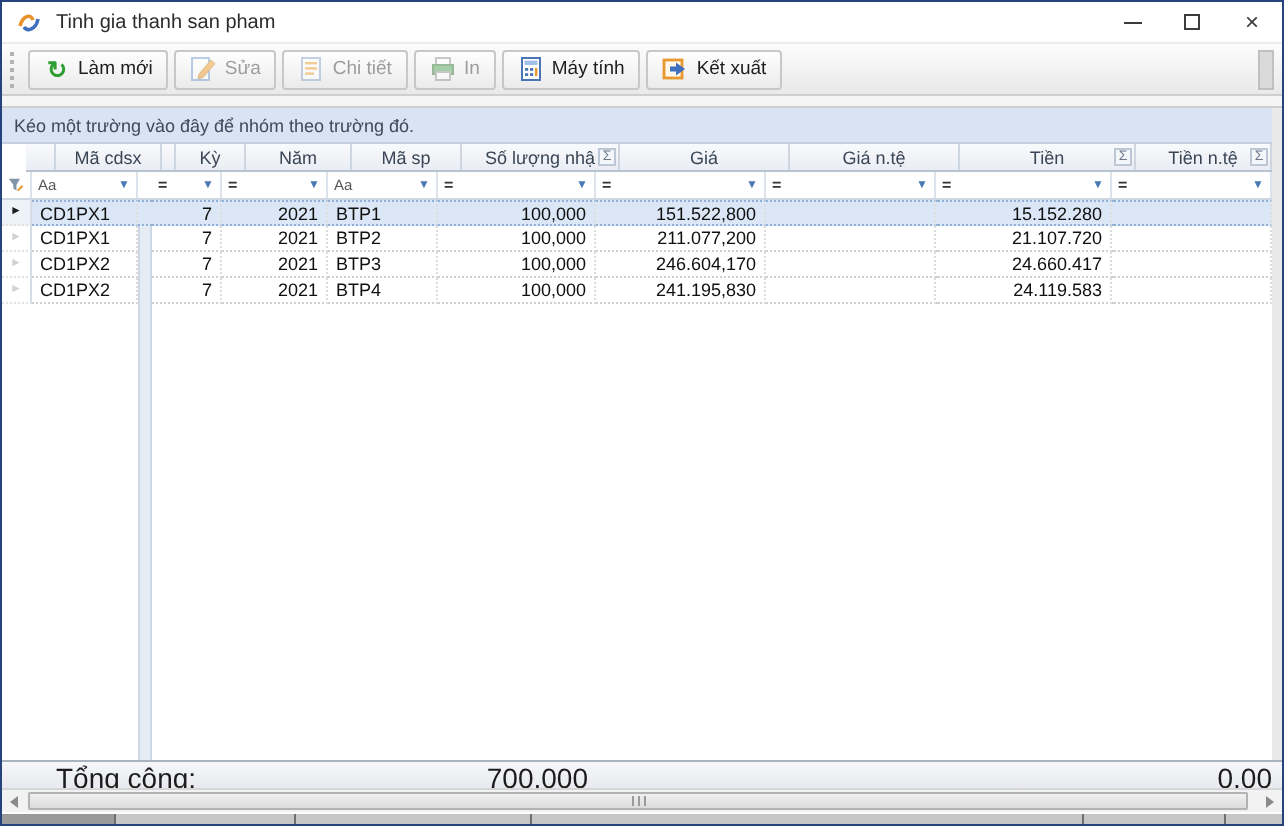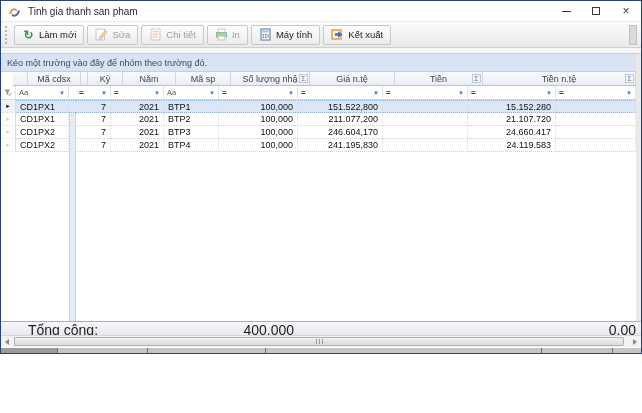--- a/index.html
+++ b/index.html
@@ -1,18 +1,18 @@
 <!DOCTYPE html>
 <html><head>
 <meta charset="utf-8">
 <style>
   * { margin:0; padding:0; box-sizing:border-box; }
   body { background:#fff; font-family:"Liberation Sans", sans-serif; }
 
-  .win { width:642px; height:354px; border:1px solid #26437c; background:#86efac;
+  .win { width:642px; height:413px; border:1px solid #26437c; background:#86efac;
          display:flex; flex-direction:column; overflow:hidden; position:relative; }
 
   
   .titlebar { height:21px; flex:0 0 auto; display:flex; align-items:center;
               padding-left:7px; background:#fff; border-bottom:1px solid #ececec; }
   .app-icon { width:13px; height:13px; flex:0 0 auto; }
   .title-text { font-size:10px; color:#2b2b2b; margin-left:7px; flex:1;
                 white-space:nowrap; overflow:hidden; }
   .tb-btn { width:30px; height:21px; display:flex; align-items:center; justify-content:center; }
   .min-glyph { width:9px; border-top:1px solid #3c3c3c; }
@@ -230,20 +230,23 @@
       <div class="hdr-cell col-3">
           <span>Năm</span>
         </div>
       <div class="hdr-cell col-4">
           <span>Mã sp</span>
         </div>
       <div class="hdr-cell col-5">
           <span>Số lượng nhậ</span>
           <span class="sum-badge">Σ</span>
         </div>
+      <div class="hdr-cell col-6">
+          <span>Giá</span>
+        </div>
       <div class="hdr-cell col-7">
           <span>Giá n.tệ</span>
         </div>
       <div class="hdr-cell col-8">
           <span>Tiền</span>
           <span class="sum-badge">Σ</span>
         </div>
       <div class="hdr-cell col-9">
           <span>Tiền n.tệ</span>
           <span class="sum-badge">Σ</span>
@@ -358,21 +361,21 @@
       <div class="cell ar col-7"></div>
       <div class="cell ar col-8">24.119.583</div>
       <div class="cell ar col-9"></div>
     </div>
 
     <div class="filler"></div>
   </div>
 
   <div class="footer">
     <span class="fA">Tổng cộng:</span>
-    <span class="fB">400,000</span>
+    <span class="fB">700,000</span>
     <span class="fC"></span>
     <span class="fD"></span>
     <span class="fE">85.040.000</span>
     <span class="fF">0,00</span>
   </div>
 
   <div class="hscroll">
     <div class="sb-arrow left">
         <span class="tri-l"></span>
       </div>

